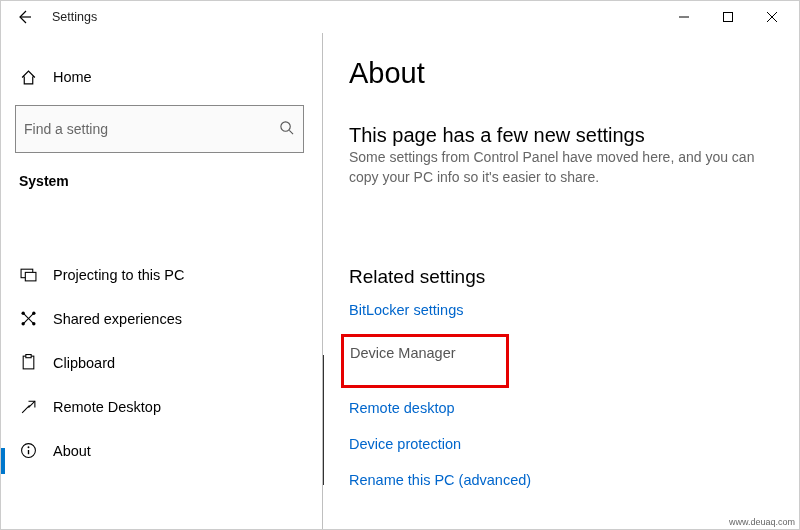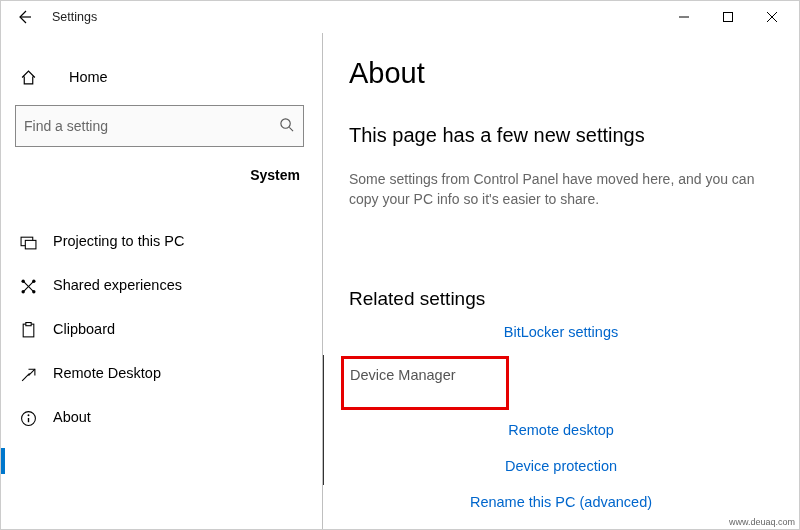--- a/index.html
+++ b/index.html
@@ -51,101 +51,99 @@
     border-right: 1px solid #bfbfbf;
     padding-top: 26px;
     padding-left: 14px;
     padding-right: 18px;
     display: flex;
     flex-direction: column;
   }
   .home-row {
     display: flex;
     align-items: center;
-    gap: 32px;
+    gap: 16px;
     height: 36px;
     padding-left: 4px;
     cursor: pointer;
     margin-bottom: 10px;
   }
   .home-row .icon, .nav-item .icon {
     width: 18px; height: 18px;
     display: flex; align-items: center; justify-content: center;
   }
   .home-row span.lbl { font-size: 14.5px; }
   .search-box {
     display: flex;
     align-items: center;
     border: 1px solid #888;
     background: #fafafa;
-    height: 42px;
+    height: 48px;
     padding: 12px 8px;
     margin-bottom: 14px;
   }
   .search-box input {
     flex: 1;
     border: none;
     background: transparent;
     outline: none;
     font-size: 14px;
     color: #555;
     font-family: inherit;
   }
   .search-box input::placeholder { color: #686868; }
   .search-box .sicon { width: 16px; color: #555; }
   .category {
     font-weight: 600;
     font-size: 14px;
     padding: 6px 4px 6px 4px;
     margin-bottom: 44px;
-    text-align: right;
   }
   .nav-item {
     display: flex;
-    align-items: flex-start;
+    align-items: flex-end;
     gap: 16px;
     height: 44px;
     padding-left: 4px;
     cursor: pointer;
     font-size: 14.5px;
   }
   .content {
     flex: 1;
     padding: 24px 26px 0 26px;
     position: relative;
   }
   h1.about {
     font-weight: 350;
     font-size: 29px;
     margin-bottom: 34px;
   }
   .subhead {
     font-size: 20px;
     font-weight: 400;
-    margin-bottom: 22px;
+    margin-bottom: 0;
   }
   .desc {
     color: #666;
     font-size: 14px;
     line-height: 1.45;
     margin-bottom: 78px;
     max-width: 420px;
   }
   .related-head {
     font-size: 19px;
     font-weight: 400;
     margin-bottom: 14px;
   }
   .link {
     color: #0066cc;
     font-size: 14.5px;
     margin-bottom: 20px;
     cursor: pointer;
     display: block;
-    text-align: center;
   }
   .link.highlighted {
     border: 3px solid #e60000;
     color: #555;
     padding: 8px 50px 24px 6px;
     margin-bottom: 12px;
     margin-left: -8px;
     margin-top: -4px;
     display: inline-block;
   }

